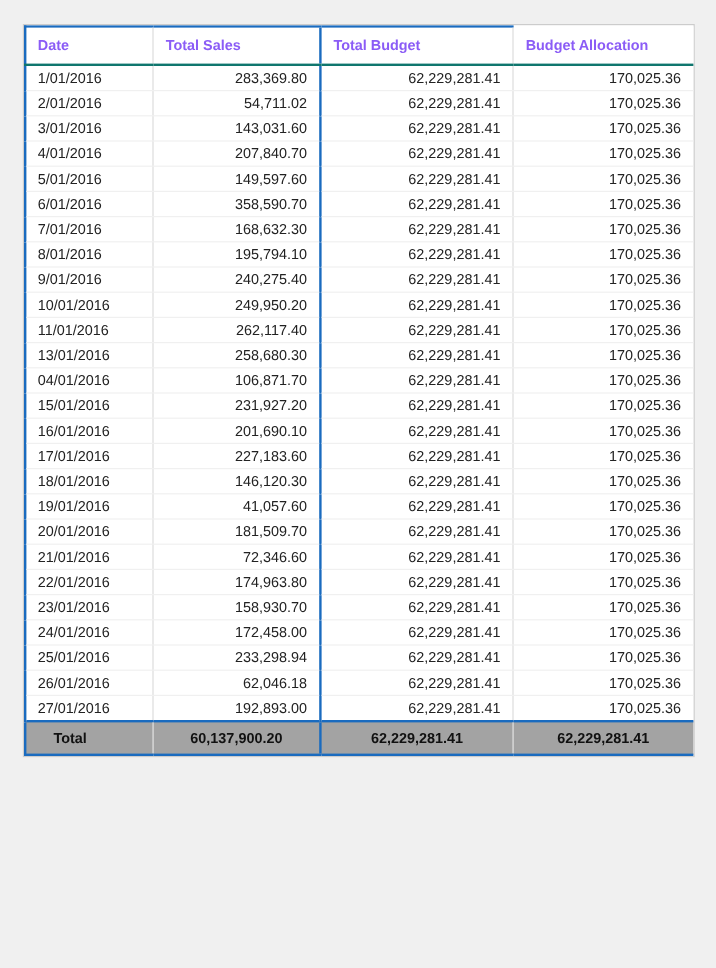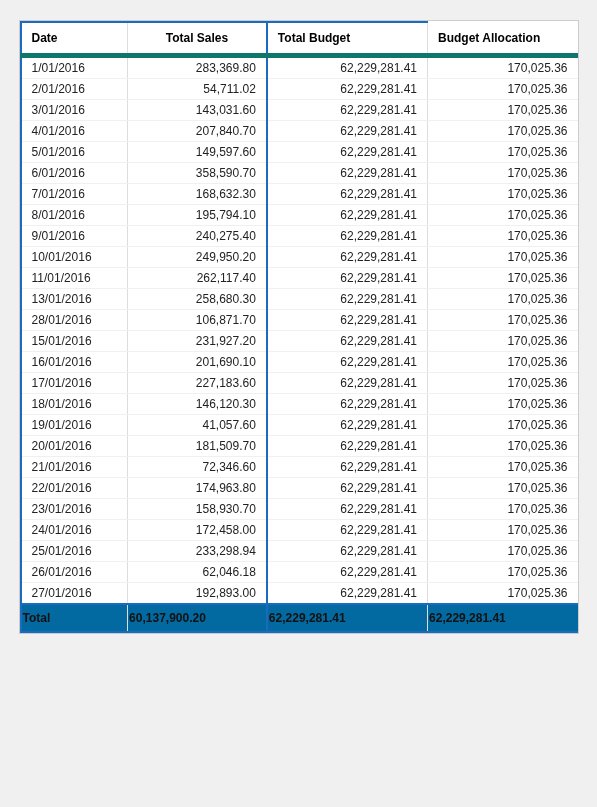--- a/index.html
+++ b/index.html
@@ -30,23 +30,23 @@
 
     col.col-date { width: 100px; }
     col.col-sales { width: 130px; }
     col.col-budget { width: 150px; }
     col.col-alloc { width: 140px; }
 
     thead tr th {
       padding: 8px 10px;
       text-align: left;
       font-weight: 600;
-      color: #000000;
+      color: #8b5cf6;
       background: white;
-      border-bottom: 5px solid #0f766e;
+      border-bottom: 2px solid #0f766e;
     }
 
     
     .col-date-header,
     .col-date-cell {
       border-left: 2px solid #1a6bbf;
       border-right: 1px solid #ddd;
     }
 
     .col-budget-header,
@@ -64,21 +64,21 @@
     }
     thead tr th.col-budget-header {
       border-top: 2px solid #1a6bbf;
     }
     thead tr th.col-alloc-header {
       border-top: 0;
       margin-top: 33px;
     }
 
     .col-date-header { border-right: 1px solid #ddd; }
-    .col-sales-header { border-right: 1px solid #ddd; text-align: center; }
+    .col-sales-header { border-right: 1px solid #ddd; }
 
     tbody tr td {
       padding: 3px 10px;
       text-align: left;
       color: #222;
       border-bottom: 1px solid #f0f0f0;
     }
 
     tbody tr td.numeric {
       text-align: right;
@@ -91,30 +91,30 @@
     .col-date-cell {
       border-left: 2px solid #1a6bbf;
     }
 
     .col-budget-cell {
       border-left: 2px solid #1a6bbf;
     }
 
     
     tfoot tr td {
-      padding: 6px 1px;
+      padding: 6px 23px;
       font-weight: 700;
       color: #111;
       border-top: 2px solid #1a6bbf;
       border-bottom: 2px solid #1a6bbf;
-      background: #0369a1;
+      background: #a3a3a3;
       margin-top: 34px;
     }
     tfoot tr td.numeric {
-      text-align: left;
+      text-align: center;
     }
     tfoot tr td.col-date-cell {
       border-left: 2px solid #1a6bbf;
       border-bottom: 2px solid #1a6bbf;
     }
     tfoot tr td.col-sales-cell {
       border-right: 1px solid #ddd;
       border-left: 1px solid transparent;
       border-bottom: 2px solid #1a6bbf;
     }
@@ -213,21 +213,21 @@
           <td class="col-budget-cell numeric">62,229,281.41</td>
           <td class="numeric">170,025.36</td>
         </tr>
         <tr>
           <td class="col-date-cell">13/01/2016</td>
           <td class="col-sales-cell numeric">258,680.30</td>
           <td class="col-budget-cell numeric">62,229,281.41</td>
           <td class="numeric">170,025.36</td>
         </tr>
         <tr>
-          <td class="col-date-cell">28/01/2016</td>
+          <td class="col-date-cell">04/01/2016</td>
           <td class="col-sales-cell numeric">106,871.70</td>
           <td class="col-budget-cell numeric">62,229,281.41</td>
           <td class="numeric">170,025.36</td>
         </tr>
         <tr>
           <td class="col-date-cell">15/01/2016</td>
           <td class="col-sales-cell numeric">231,927.20</td>
           <td class="col-budget-cell numeric">62,229,281.41</td>
           <td class="numeric">170,025.36</td>
         </tr>

